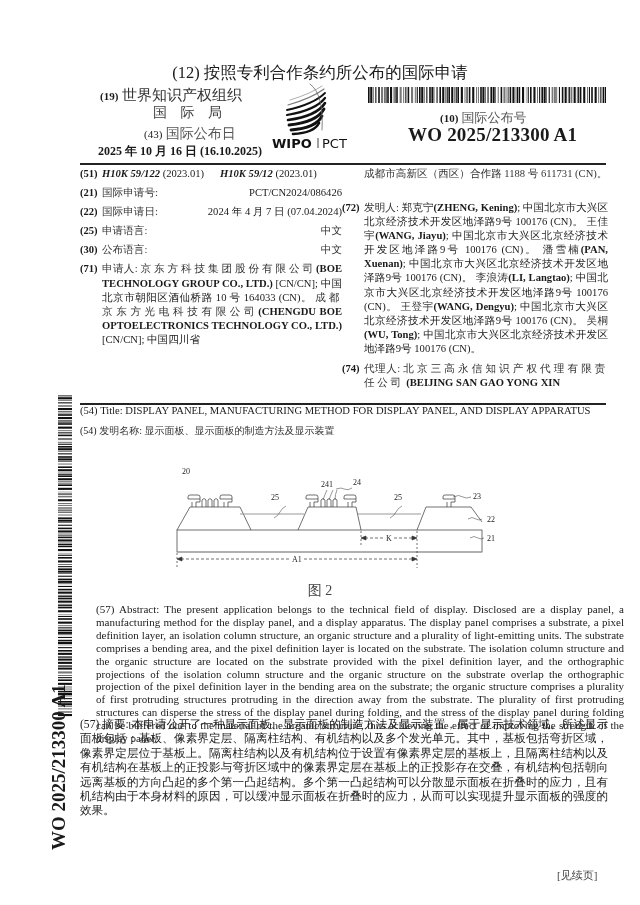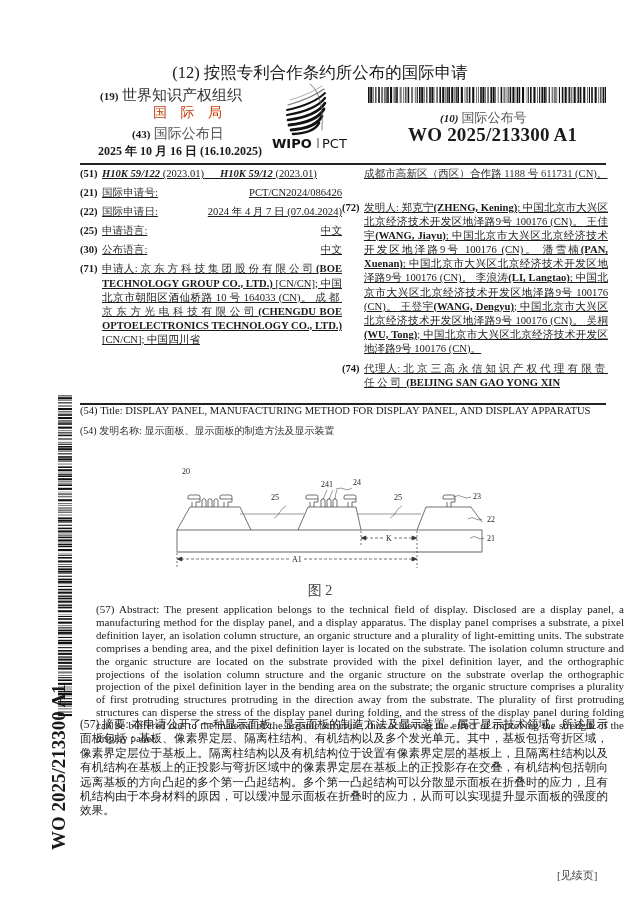--- a/index.html
+++ b/index.html
@@ -7,38 +7,38 @@
          font-family: "Liberation Serif", "DejaVu Serif", serif; color: #1a1a1a; }
   .abs { position: absolute; }
   .b { font-weight: normal; }
   .cn { color: #333; }
   .gray { color: #555; }
 
   
   #doc-type { left: 0; width: 640px; top: 62px; text-align: center; font-size: 16.5px; }
   #office { left: 100px; top: 86px; font-size: 15px; }
   #office .num { font-size: 11px; font-weight: bold; }
-  #bureau { left: 153px; top: 104px; font-size: 14px; letter-spacing: 5px; color: #c2410c; }
+  #bureau { left: 153px; top: 104px; font-size: 14px; letter-spacing: 5px; color: #404040; }
   #pubdate-label { left: 132px; top: 125px; font-size: 14px; }
-  #pubdate-label .num { font-size: 11px; font-weight: bold; }
+  #pubdate-label .num { font-size: 11px; font-weight: normal; margin-left: 12px; }
   #pubdate { left: 98px; top: 143px; font-size: 12px; font-weight: bold; }
   #wipo-logo { left: 270px; top: 80px; width: 100px; height: 70px; }
   #barcode-top { left: 368px; top: 87px; width: 238px; height: 16px; }
   #pubno-label { left: 440px; top: 109px; font-size: 13px; }
-  #pubno-label .num { font-size: 11px; font-weight: bold; font-style: italic; }
+  #pubno-label .num { font-size: 11px; font-weight: bold; }
   #pubno { left: 408px; top: 124px; font-size: 19px; font-weight: bold; letter-spacing: 0.2px; }
   .rule { background: #222; }
   #rule-top { left: 80px; top: 163px; width: 526px; height: 2px; }
   #rule-mid { left: 80px; top: 403px; width: 526px; height: 1.5px; }
 
   
   .col { font-size: 10.6px; line-height: 14.1px; }
   #left-col { left: 80px; top: 167px; width: 262px; }
   #right-col { left: 342px; top: 167px; width: 266px; }
-  .field { position: relative; margin-bottom: 5px; text-decoration: underline; }
+  .field { position: relative; margin-bottom: 5px; }
   .field .code { font-weight: bold; position: absolute; left: 0; top: 0; }
   .field .body { margin-left: 22px; }
   .row { display: flex; justify-content: space-between; }
   .just { text-align: justify; text-align-last: left; }
   .spaced { letter-spacing: 2.6px; }
 
   
   #barcode-left { left: 58px; top: 395px; width: 14px; height: 322px; }
   #vertical-pubno { left: 48px; top: 850px; transform-origin: 0 0; transform: rotate(-90deg);
                     font-size: 19px; font-weight: bold; white-space: nowrap; }

